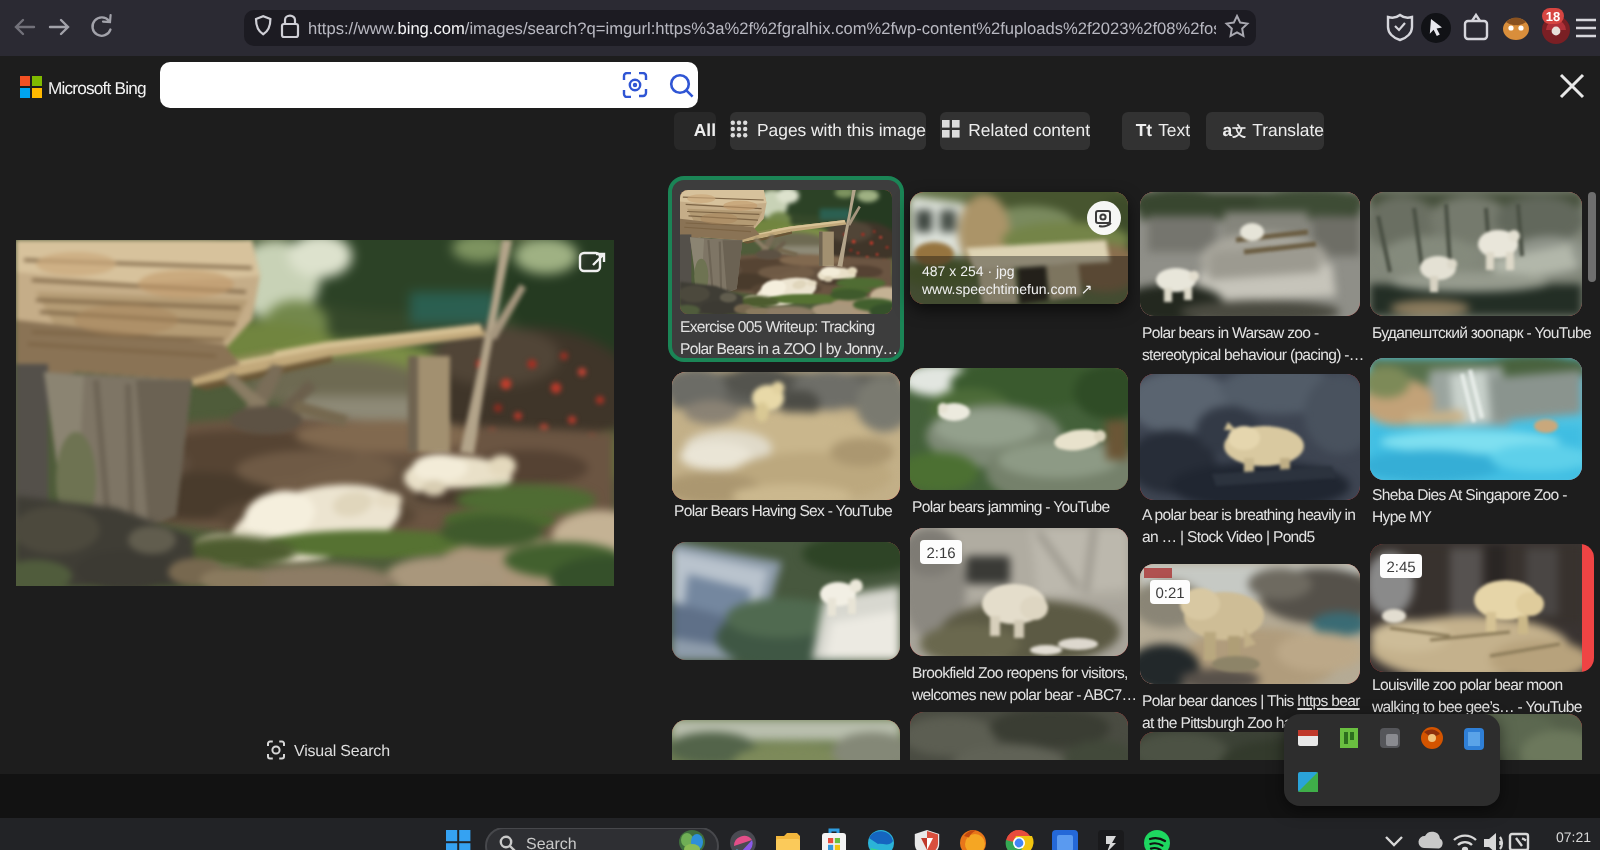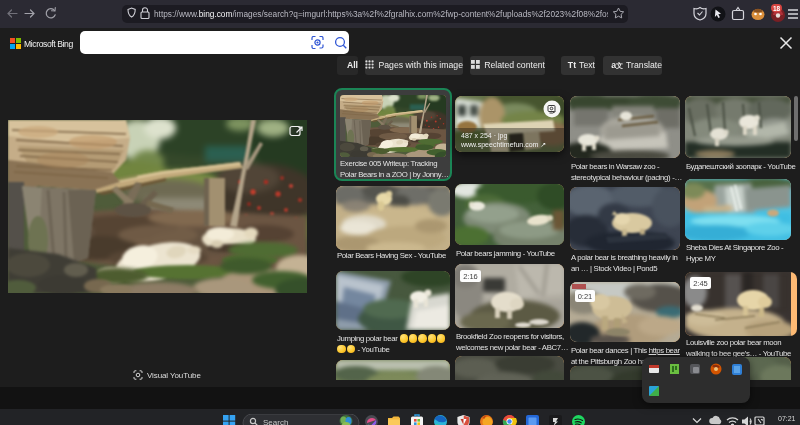--- a/index.html
+++ b/index.html
@@ -6,21 +6,21 @@
   body{width:800px;height:425px;overflow:hidden;background:#1d1d1d;font-family:"Liberation Sans",sans-serif;position:relative}
   .abs{position:absolute}
   
   #chrome{left:0;top:0;width:800px;height:28px;background:#2b2a33}
   #urlbar{left:122px;top:4.5px;width:506px;height:18px;background:#1c1b22;border-radius:5px;color:#b9b9c2;font-size:8.3px;line-height:18px;white-space:nowrap;overflow:hidden}
   
   #sbox{left:80px;top:31px;width:269px;height:23px;background:#fff;border-radius:5px}
   .tab{position:absolute;top:56px;height:19px;background:#323232;border-radius:3px;color:#ededed;font-size:8.7px;line-height:19px;text-align:right;white-space:nowrap}
   
   #results{left:330px;top:86px;width:470px;height:294px;overflow:hidden}
-  .img{position:absolute;border-radius:7px;overflow:hidden;background:#fdba74}
+  .img{position:absolute;border-radius:7px;overflow:hidden;background:#ef4444}
   .cap{position:absolute;font-size:7.8px;line-height:10.6px;color:#e2e2e2;white-space:nowrap;letter-spacing:-0.35px}
   .em{display:inline-block;width:8.5px;height:8.5px;border-radius:50%;background:radial-gradient(circle at 35% 30%,#ffe27a,#fcc629 60%,#e89b1c);vertical-align:-1.5px;margin:0 0.4px}
   
   #darkstrip{left:0;top:387px;width:800px;height:22px;background:#121212}
   #taskbar{left:0;top:409px;width:800px;height:16px;background:#222326}
   #popup{left:642px;top:357px;width:108px;height:46px;background:#2d2d2d;border-radius:8px;box-shadow:0 2px 8px rgba(0,0,0,.5);z-index:5}
 </style>
 </head>
 <body>
 <div class="abs" id="chrome"></div>
@@ -239,21 +239,21 @@
 </g>
 </svg>
 <svg class="abs" style="left:289px;top:124px" width="14" height="13">
  <rect x="1" y="2.5" width="10" height="9" rx="2" fill="rgba(40,40,40,.35)" stroke="#f0f0f0" stroke-width="1.2"></rect>
  <path d="M7.5 8.5 L12.5 3.5 M9 3 h4 v4" stroke="#f0f0f0" stroke-width="1.2" fill="none"></path>
 </svg>
 <svg class="abs" style="left:133px;top:370px" width="10" height="10" fill="none" stroke="#d8d8d8" stroke-width="1">
  <path d="M1 3 v-1.2 a1 1 0 0 1 1-1 h1.4 M6.6 .8 h1.4 a1 1 0 0 1 1 1 V3 M9 7 v1.2 a1 1 0 0 1 -1 1 H6.6 M3.4 9.2 H2 a1 1 0 0 1 -1-1 V7"></path>
  <circle cx="5" cy="5" r="1.8"></circle>
 </svg>
-<div class="abs" style="left:147px;top:370.5px;font-size:8px;letter-spacing:-0.1px;color:#dedede">Visual YouTube</div>
+<div class="abs" style="left:147px;top:370.5px;font-size:8px;letter-spacing:-0.1px;color:#dedede">Visual Search</div>
 <div class="abs" id="results">
 <div class="abs" style="left:4px;top:2px;width:114px;height:89px;background:#3d3d3d;border:2px solid #1b8556;border-radius:8px"></div>
 <div class="img" style="left:10px;top:9px;width:106px;height:62px;border-radius:4px"><svg width="106" height="62" viewBox="0 0 299 173" preserveAspectRatio="none">
         <use href="#ph"></use>
       </svg></div>
 <div class="cap" style="left:10px;top:73px;width:108px">Exercise 005 Writeup: Tracking<br>Polar Bears in a ZOO | by Jonny…</div>
 <div class="img" style="left:6px;top:100px;width:114px;height:64px"><svg width="114" height="64">
 <rect width="114" height="64" fill="#c3b088"></rect>
 <g style="filter:blur(2px)">
 <rect x="0" y="0" width="114" height="18" fill="#61615b"></rect>
@@ -291,21 +291,20 @@
 <path d="M76 28 L114 22 L114 59 L70 59 Z" fill="#d8d8d0"></path>
 <path d="M80 40 L114 34 L114 59 L76 59 Z" fill="#eceae2"></path>
 </g>
 <g style="filter:blur(.8px)">
 <ellipse cx="83" cy="26" rx="9" ry="6" fill="#f2efe4"></ellipse>
 <rect x="78" y="28" width="4" height="9" fill="#e8e4d6"></rect>
 <rect x="88" y="28" width="4" height="8" fill="#e8e4d6"></rect>
 <circle cx="92" cy="22" r="3.4" fill="#ece8da"></circle>
 </g>
 </svg></div>
-<div class="cap" style="left:7px;top:248px;width:112px">Jumping polar bear <span class="em"></span><span class="em"></span><span class="em"></span><span class="em"></span><span class="em"></span><br><span class="em"></span><span class="em"></span> - YouTube</div>
 <div class="img" style="left:6px;top:274px;width:114px;height:40px"><svg width="114" height="40">
 <rect width="114" height="40" fill="#6f7f52"></rect>
 <g style="filter:blur(2px)">
 <rect x="0" y="0" width="114" height="10" fill="#b9bfae"></rect>
 <ellipse cx="20" cy="14" rx="22" ry="8" fill="#53644a"></ellipse>
 <ellipse cx="60" cy="22" rx="30" ry="10" fill="#7d8a5a"></ellipse>
 <ellipse cx="100" cy="16" rx="20" ry="10" fill="#848877"></ellipse>
 <ellipse cx="80" cy="34" rx="30" ry="10" fill="#5e6b45"></ellipse>
 <ellipse cx="30" cy="34" rx="20" ry="8" fill="#8e9379"></ellipse>
 </g>

